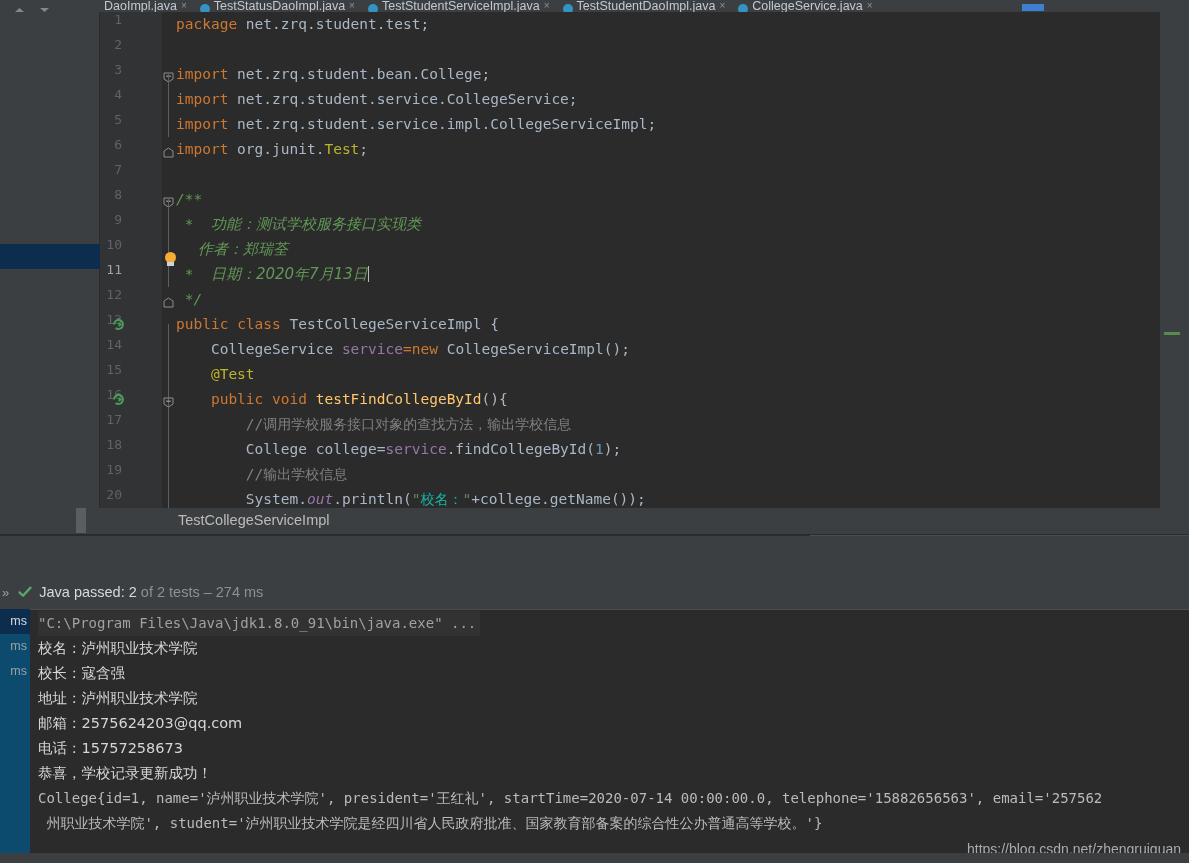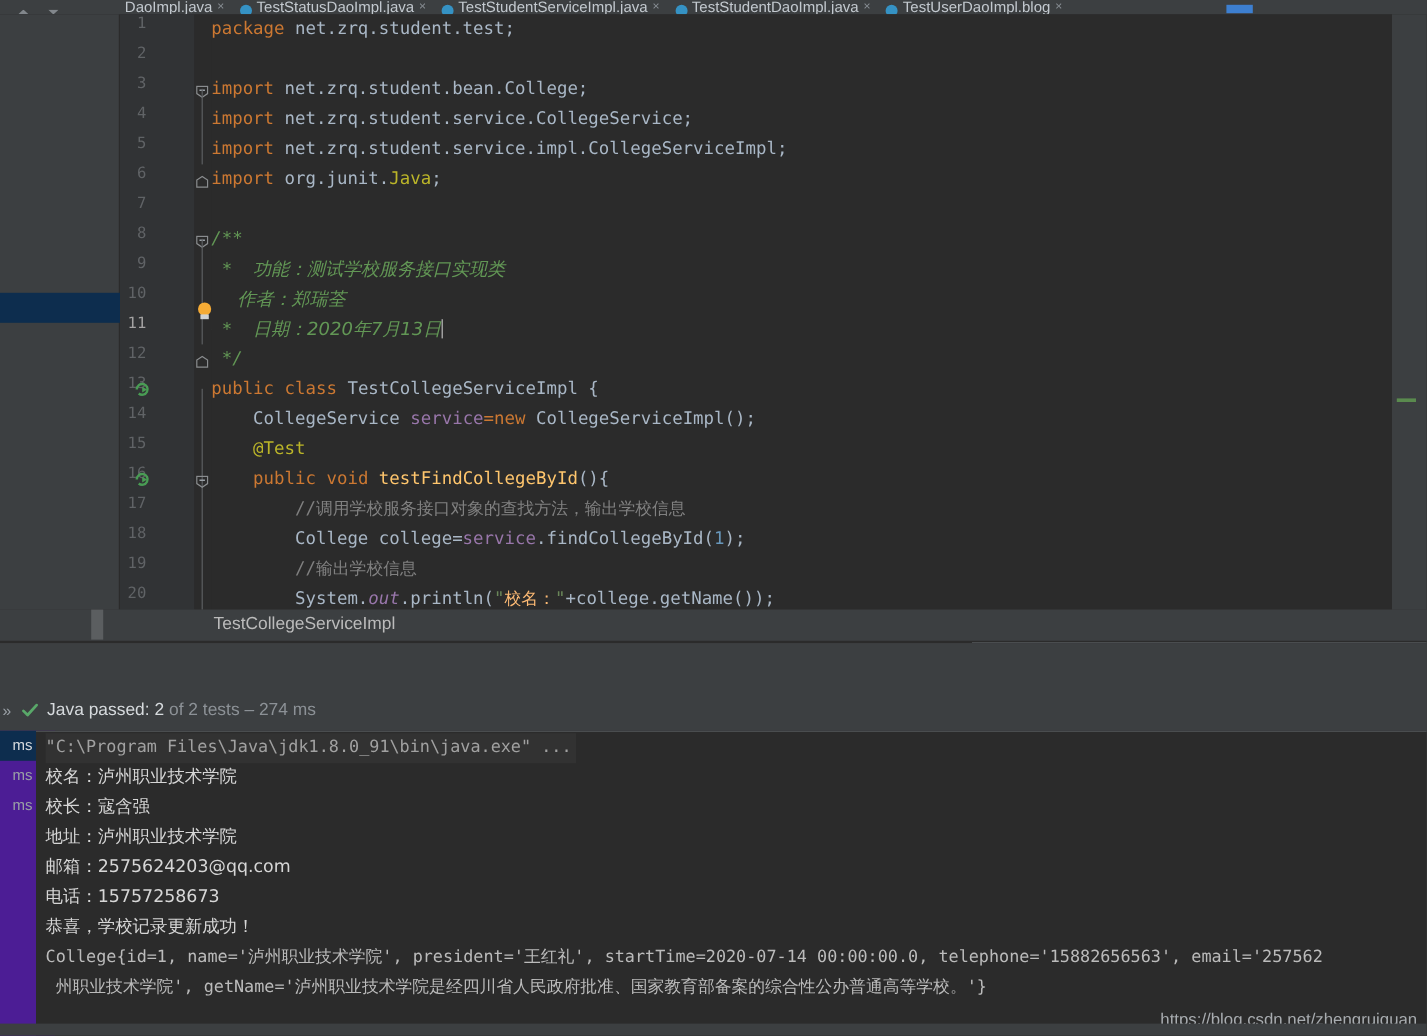--- a/index.html
+++ b/index.html
@@ -104,21 +104,21 @@
   .st { color: #6a8759; }          
   .cm { color: #808080; }          
   .dc { color: #629755; font-style: italic; }  
   .an { color: #bbb529; }          
   .fn { color: #ffc66d; }          
   .fl { color: #9876aa; }          
   .nu { color: #6897bb; }
   .it { font-style: italic; }
   .cn-doc { font-family: "DejaVu Sans", sans-serif; font-style: italic; color:#629755; font-size:15px;}
   .cn-cm  { font-family: "DejaVu Sans", sans-serif; color:#808080; font-size:14px;}
-  .cn-st  { font-family: "DejaVu Sans", sans-serif; color:#fdba74; font-size:14px;}
+  .cn-st  { font-family: "DejaVu Sans", sans-serif; color:#14b8a6; font-size:14px;}
 
   .bulb {
     position: absolute; width: 13px; height: 15px;
   }
   .bulb .glass {
     width: 11px; height: 11px; border-radius: 50%; background: #f5ab35;
     position: absolute; left: 1px; top: 0;
   }
   .bulb .base {
     position: absolute; left: 3px; top: 10px; width: 7px; height: 4px;
@@ -162,21 +162,21 @@
     display: flex; align-items: center;
   }
   .chev { color: #9aa0a6; font-size: 13px; margin: 0 8px 0 2px; }
   .check-ico { width: 16px; height: 16px; margin-right: 6px; }
   .st-txt { font-size: 14.5px; color: #c9cdd1; }
   .st-txt .dim { color: #8c9196; }
   .st-txt .b { color: #d6dadd; }
 
   .run-left {
     position: absolute; left: 0; top: 73px; width: 46px; height: 254px;
-    background: #4c1d95;
+    background: #0c4a6e;
   }
   .tree-row {
     position: absolute; left: 0; width: 30px; height: 25px;
     color: #9aa0a6; font-size: 12.5px; text-align: right; padding-right: 3px;
     line-height: 25px;
   }
   .tree-row.sel { background: #0d2d4e; color: #d6dadd; }
 
   .console {
     position: absolute; left: 30px; top: 73px; right: 0; height: 254px;
@@ -228,21 +228,21 @@
           <span>TestStudentServiceImpl.java</span>
           <span class="tclose">×</span>
         </div>
         <div class="tab">
           <span class="jico"></span>
           <span>TestStudentDaoImpl.java</span>
           <span class="tclose">×</span>
         </div>
         <div class="tab">
           <span class="jico"></span>
-          <span>TestUserDaoImpl.blog</span>
+          <span>CollegeService.java</span>
           <span class="tclose">×</span>
         </div>
       </div>
     <div class="tabbar-rightmark"></div>
   </div>
 
   <div class="editor-wrap">
 
     <div class="left-panel">
       <div class="sel-row"></div>
@@ -314,21 +314,21 @@
       <div class="cl" style="top:0px"><span class="k">package</span><span> net.zrq.student.test;</span></div>
 
       <div class="cl" style="top:25px"></div>
 
       <div class="cl" style="top:50px"><span class="k">import</span><span> net.zrq.student.bean.College;</span></div>
 
       <div class="cl" style="top:75px"><span class="k">import</span><span> net.zrq.student.service.CollegeService;</span></div>
 
       <div class="cl" style="top:100px"><span class="k">import</span><span> net.zrq.student.service.impl.CollegeServiceImpl;</span></div>
 
-      <div class="cl" style="top:125px"><span class="k">import</span><span> org.junit.</span><span class="an">Java</span><span>;</span></div>
+      <div class="cl" style="top:125px"><span class="k">import</span><span> org.junit.</span><span class="an">Test</span><span>;</span></div>
 
       <div class="cl" style="top:150px"></div>
 
       <div class="cl" style="top:175px"><span class="dc">/**</span></div>
 
       <div class="cl" style="top:200px"><span class="dc"> *  </span><span class="cn-doc">功能：测试学校服务接口实现类</span></div>
 
       <div class="cl" style="top:225px; left:22px"><span class="cn-doc">作者：郑瑞荃</span></div>
 
       <div class="cl" style="top:250px"><span class="dc"> *  </span><span class="cn-doc">日期：2020年7月13日</span><span class="caret"></span></div>
@@ -389,20 +389,20 @@
 
     <div class="console" id="console-host">
         <div class="con-line cmd" style="top: 2px;">"C:\Program Files\Java\jdk1.8.0_91\bin\java.exe" ...</div>
         <div class="con-line con-cn" style="top: 27px;">校名：泸州职业技术学院</div>
         <div class="con-line con-cn" style="top: 52px;">校长：寇含强</div>
         <div class="con-line con-cn" style="top: 77px;">地址：泸州职业技术学院</div>
         <div class="con-line con-cn" style="top: 102px;">邮箱：2575624203@qq.com</div>
         <div class="con-line con-cn" style="top: 127px;">电话：15757258673</div>
         <div class="con-line con-cn" style="top: 152px;">恭喜，学校记录更新成功！</div>
         <div class="con-line" style="top: 177px;">College{id=1, name='泸州职业技术学院', president='王红礼', startTime=2020-07-14 00:00:00.0, telephone='15882656563', email='257562</div>
-        <div class="con-line" style="top: 202px;"> 州职业技术学院', getName='泸州职业技术学院是经四川省人民政府批准、国家教育部备案的综合性公办普通高等学校。'}</div>
+        <div class="con-line" style="top: 202px;"> 州职业技术学院', student='泸州职业技术学院是经四川省人民政府批准、国家教育部备案的综合性公办普通高等学校。'}</div>
       </div>
     <div class="con-sep" style="top:73px"></div>
 
     <div class="watermark">https://blog.csdn.net/zhengruiquan</div>
     <div class="bottom-strip"></div>
   </div>
 </div>
 
 </body></html>

